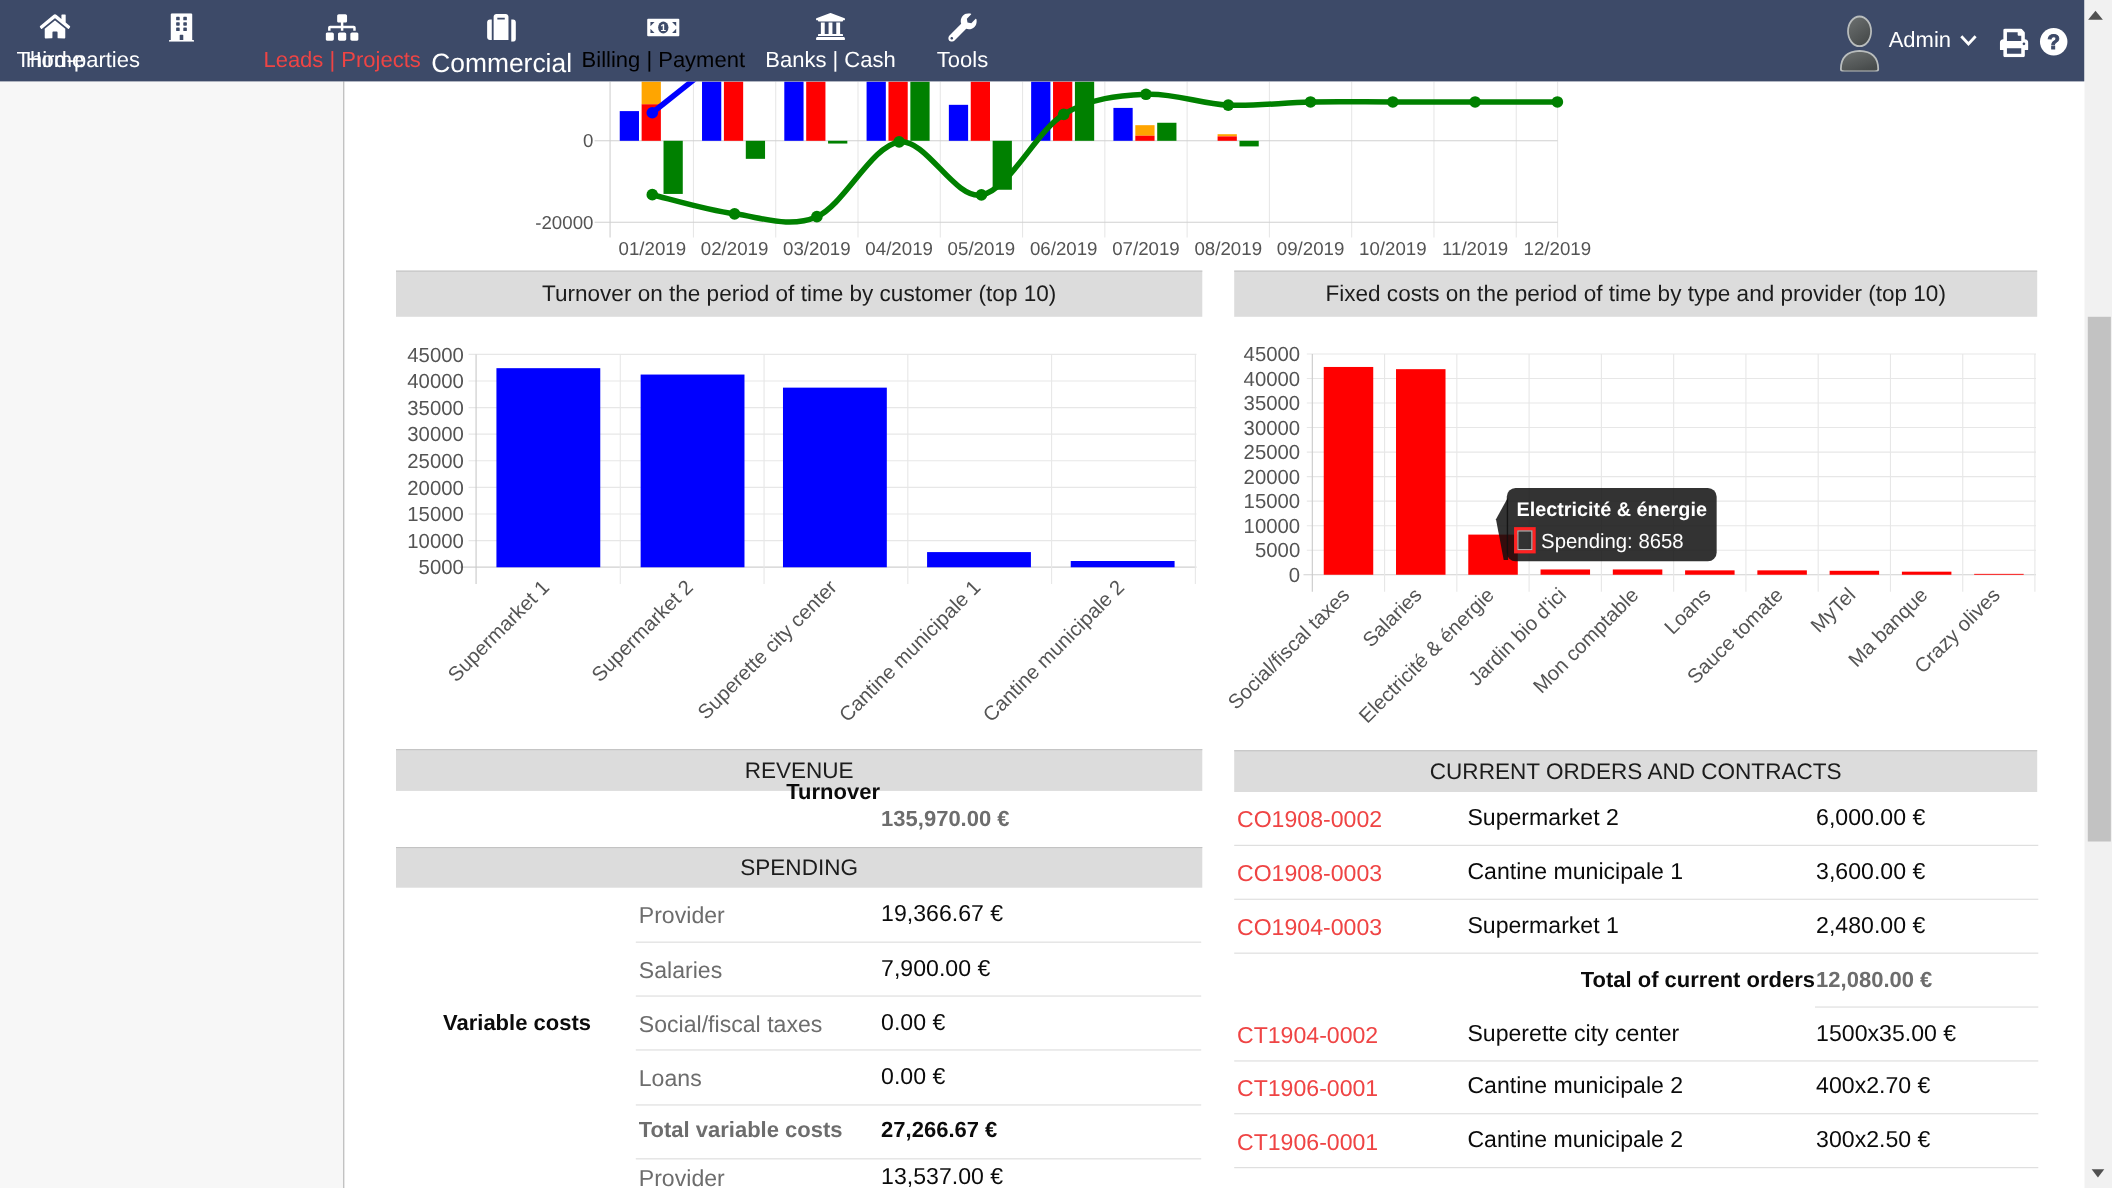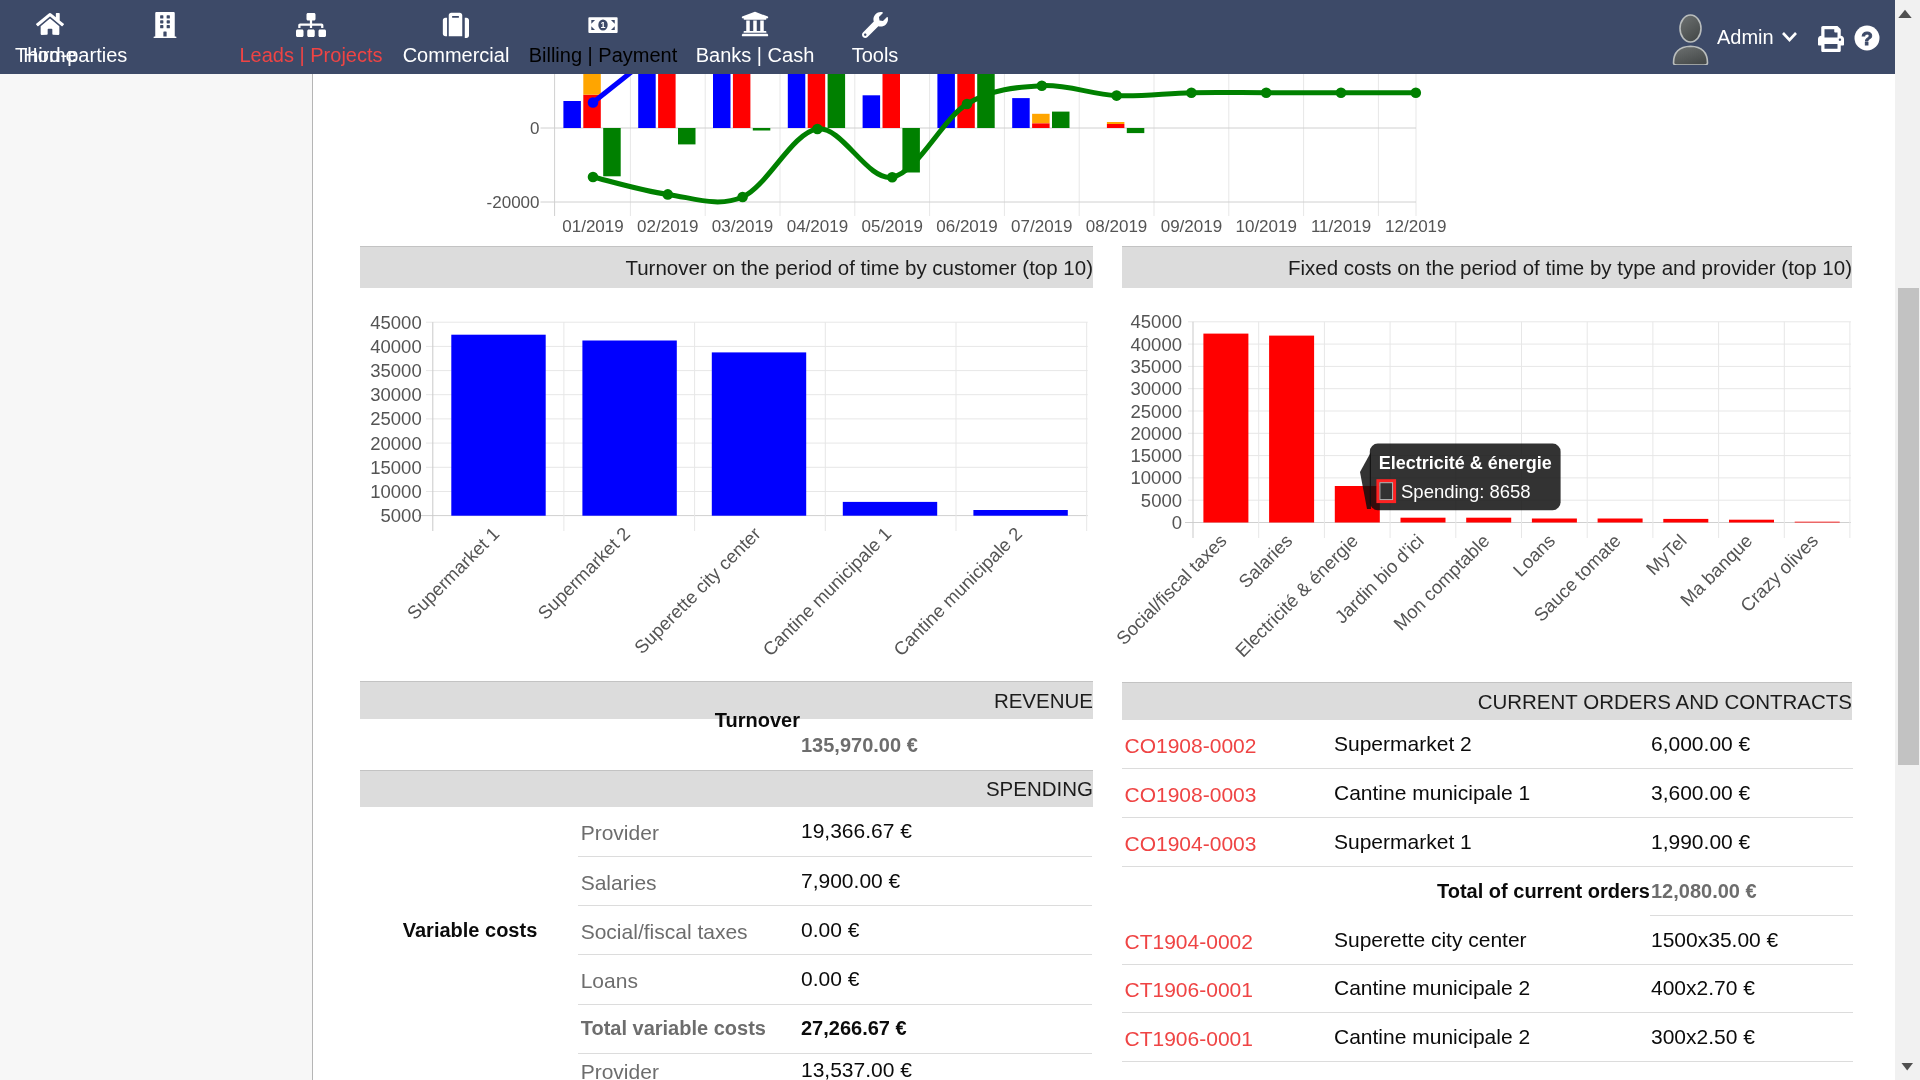--- a/index.html
+++ b/index.html
@@ -1,17 +1,17 @@
 <!DOCTYPE html>
 <html><head><meta charset="utf-8">
 <style>
 html,body{margin:0;padding:0;width:1920px;height:1080px;overflow:hidden;background:#fff;
 font-family:"Liberation Sans",sans-serif;}
 .abs{position:absolute;}
-.hdr{position:absolute;background:#dcdcdc;border-top:1px solid #c3c3c3;text-align:right;color:#1c1c1c;font-size:20.5px;}
+.hdr{position:absolute;background:#dcdcdc;border-top:1px solid #c3c3c3;text-align:center;color:#1c1c1c;font-size:20.5px;}
 .sep{position:absolute;height:1px;background:#dcdcdc;}
 .t{position:absolute;font-size:21px;white-space:nowrap;}
 .gray{color:#6d6d6d;}
 .blk{color:#0b0b0b;}
 .b{font-weight:bold;font-size:20px;}
 .ref{color:#ef4444;}
 </style></head><body>
 
 <svg class="abs" style="left:470px;top:74px" width="1000" height="166" viewBox="0 0 1000 166">
 <line x1="160.4" y1="0" x2="160.4" y2="142.0" stroke="#e7e7e7" stroke-width="1"></line>
@@ -206,21 +206,21 @@
 <div class="sep" style="left:578px;top:1003.7px;width:514px"></div>
 <div class="sep" style="left:578px;top:1053.0px;width:514px"></div>
 <div class="t ref" style="left:1124.5px;top:733.9px;height:24px;line-height:24px">CO1908-0002</div>
 <div class="t blk" style="left:1334px;top:731.9px;height:24px;line-height:24px">Supermarket 2</div>
 <div class="t blk" style="left:1651px;top:731.9px;height:24px;line-height:24px">6,000.00 €</div>
 <div class="t ref" style="left:1124.5px;top:782.8px;height:24px;line-height:24px">CO1908-0003</div>
 <div class="t blk" style="left:1334px;top:780.8px;height:24px;line-height:24px">Cantine municipale 1</div>
 <div class="t blk" style="left:1651px;top:780.8px;height:24px;line-height:24px">3,600.00 €</div>
 <div class="t ref" style="left:1124.5px;top:831.7px;height:24px;line-height:24px">CO1904-0003</div>
 <div class="t blk" style="left:1334px;top:829.7px;height:24px;line-height:24px">Supermarket 1</div>
-<div class="t blk" style="left:1651px;top:829.7px;height:24px;line-height:24px">1,990.00 €</div>
+<div class="t blk" style="left:1651px;top:829.7px;height:24px;line-height:24px">2,480.00 €</div>
 <div class="t b blk" style="left:1122px;top:878.6px;width:528px;height:24px;line-height:24px;text-align:right">Total of current orders</div>
 <div class="t b gray" style="left:1651px;top:878.6px;height:24px;line-height:24px">12,080.00 €</div>
 <div class="t ref" style="left:1124.5px;top:929.5px;height:24px;line-height:24px">CT1904-0002</div>
 <div class="t blk" style="left:1334px;top:927.5px;height:24px;line-height:24px">Superette city center</div>
 <div class="t blk" style="left:1651px;top:927.5px;height:24px;line-height:24px">1500x35.00 €</div>
 <div class="t ref" style="left:1124.5px;top:978.4px;height:24px;line-height:24px">CT1906-0001</div>
 <div class="t blk" style="left:1334px;top:976.4px;height:24px;line-height:24px">Cantine municipale 2</div>
 <div class="t blk" style="left:1651px;top:976.4px;height:24px;line-height:24px">400x2.70 €</div>
 <div class="t ref" style="left:1124.5px;top:1027.3px;height:24px;line-height:24px">CT1906-0001</div>
 <div class="t blk" style="left:1334px;top:1025.3px;height:24px;line-height:24px">Cantine municipale 2</div>
@@ -242,21 +242,21 @@
     <path d="M436 480h-20V24c0-13.255-10.745-24-24-24H56C42.745 0 32 10.745 32 24v456H12c-6.627 0-12 5.373-12 12v20h448v-20c0-6.627-5.373-12-12-12zM128 76c0-6.627 5.373-12 12-12h40c6.627 0 12 5.373 12 12v40c0 6.627-5.373 12-12 12h-40c-6.627 0-12-5.373-12-12V76zm0 96c0-6.627 5.373-12 12-12h40c6.627 0 12 5.373 12 12v40c0 6.627-5.373 12-12 12h-40c-6.627 0-12-5.373-12-12v-40zm52 148h-40c-6.627 0-12-5.373-12-12v-40c0-6.627 5.373-12 12-12h40c6.627 0 12 5.373 12 12v40c0 6.627-5.373 12-12 12zm76 160h-64v-84c0-6.627 5.373-12 12-12h40c6.627 0 12 5.373 12 12v84zm64-172c0 6.627-5.373 12-12 12h-40c-6.627 0-12-5.373-12-12v-40c0-6.627 5.373-12 12-12h40c6.627 0 12 5.373 12 12v40zm0-96c0 6.627-5.373 12-12 12h-40c-6.627 0-12-5.373-12-12v-40c0-6.627 5.373-12 12-12h40c6.627 0 12 5.373 12 12v40zm0-96c0 6.627-5.373 12-12 12h-40c-6.627 0-12-5.373-12-12V76c0-6.627 5.373-12 12-12h40c6.627 0 12 5.373 12 12v40z" fill="#ffffff"></path>
   </svg>
 <div class="abs" style="left:15px;top:43.5px;width:300px;text-align:left;color:#ffffff;font-size:20px">Third-parties</div>
 <svg class="abs" style="left:296px;top:10px" width="30" height="30" viewBox="0 0 640 512">
     <path d="M128 352H32c-17.67 0-32 14.33-32 32v96c0 17.67 14.33 32 32 32h96c17.67 0 32-14.33 32-32v-96c0-17.67-14.33-32-32-32zm-24-80h192v48h48v-48h192v48h48v-57.59c0-21.17-17.22-38.41-38.41-38.41H344v-64h40c17.67 0 32-14.33 32-32V32c0-17.67-14.33-32-32-32H256c-17.67 0-32 14.33-32 32v96c0 17.67 14.33 32 32 32h40v64H86.41C65.22 224 48 241.22 48 262.41V320h48v-48zm264 80h-96c-17.67 0-32 14.33-32 32v96c0 17.67 14.33 32 32 32h96c17.67 0 32-14.33 32-32v-96c0-17.67-14.33-32-32-32zm240 0h-96c-17.67 0-32 14.33-32 32v96c0 17.67 14.33 32 32 32h96c17.67 0 32-14.33 32-32v-96c0-17.67-14.33-32-32-32z" fill="#ffffff"></path>
   </svg>
 <div class="abs" style="left:161px;top:43.5px;width:300px;text-align:center;color:#ef4444;font-size:20px">Leads | Projects</div>
 <svg class="abs" style="left:442px;top:11px" width="27" height="27" viewBox="0 0 512 512">
     <path d="M128 480h256V80c0-26.5-21.5-48-48-48H176c-26.5 0-48 21.5-48 48v400zm64-384h128v32H192V96zm320 80v288c0 26.5-21.5 48-48 48h-32V128h32c26.5 0 48 21.5 48 48zM96 480H64c-26.5 0-48-21.5-48-48V176c0-26.5 21.5-48 48-48h32v352z" fill="#ffffff"></path>
   </svg>
-<div class="abs" style="left:306px;top:43.5px;width:300px;text-align:center;color:#ffffff;font-size:20px">Commercial</div>
+<div class="abs" style="left:306px;top:43.5px;width:300px;text-align:center;color:#ffffff;font-size:24px">Commercial</div>
 <svg class="abs" style="left:588px;top:10px" width="30" height="30" viewBox="0 0 640 512">
 <rect x="8" y="88" width="624" height="336" rx="20" fill="#ffffff"></rect>
 <path d="M70 150 L150 150 L70 230 Z" fill="#3d4a68"></path>
 <path d="M570 150 L490 150 L570 230 Z" fill="#3d4a68"></path>
 <path d="M70 362 L150 362 L70 282 Z" fill="#3d4a68"></path>
 <path d="M570 362 L490 362 L570 282 Z" fill="#3d4a68"></path>
 <ellipse cx="320" cy="256" rx="100" ry="118" fill="#3d4a68"></ellipse>
 <text x="320" y="322" font-size="190" font-weight="bold" fill="#ffffff" text-anchor="middle" font-family="Liberation Sans">1</text>
 </svg>
 <div class="abs" style="left:453px;top:43.5px;width:300px;text-align:center;color:#000000;font-size:20px">Billing | Payment</div>

